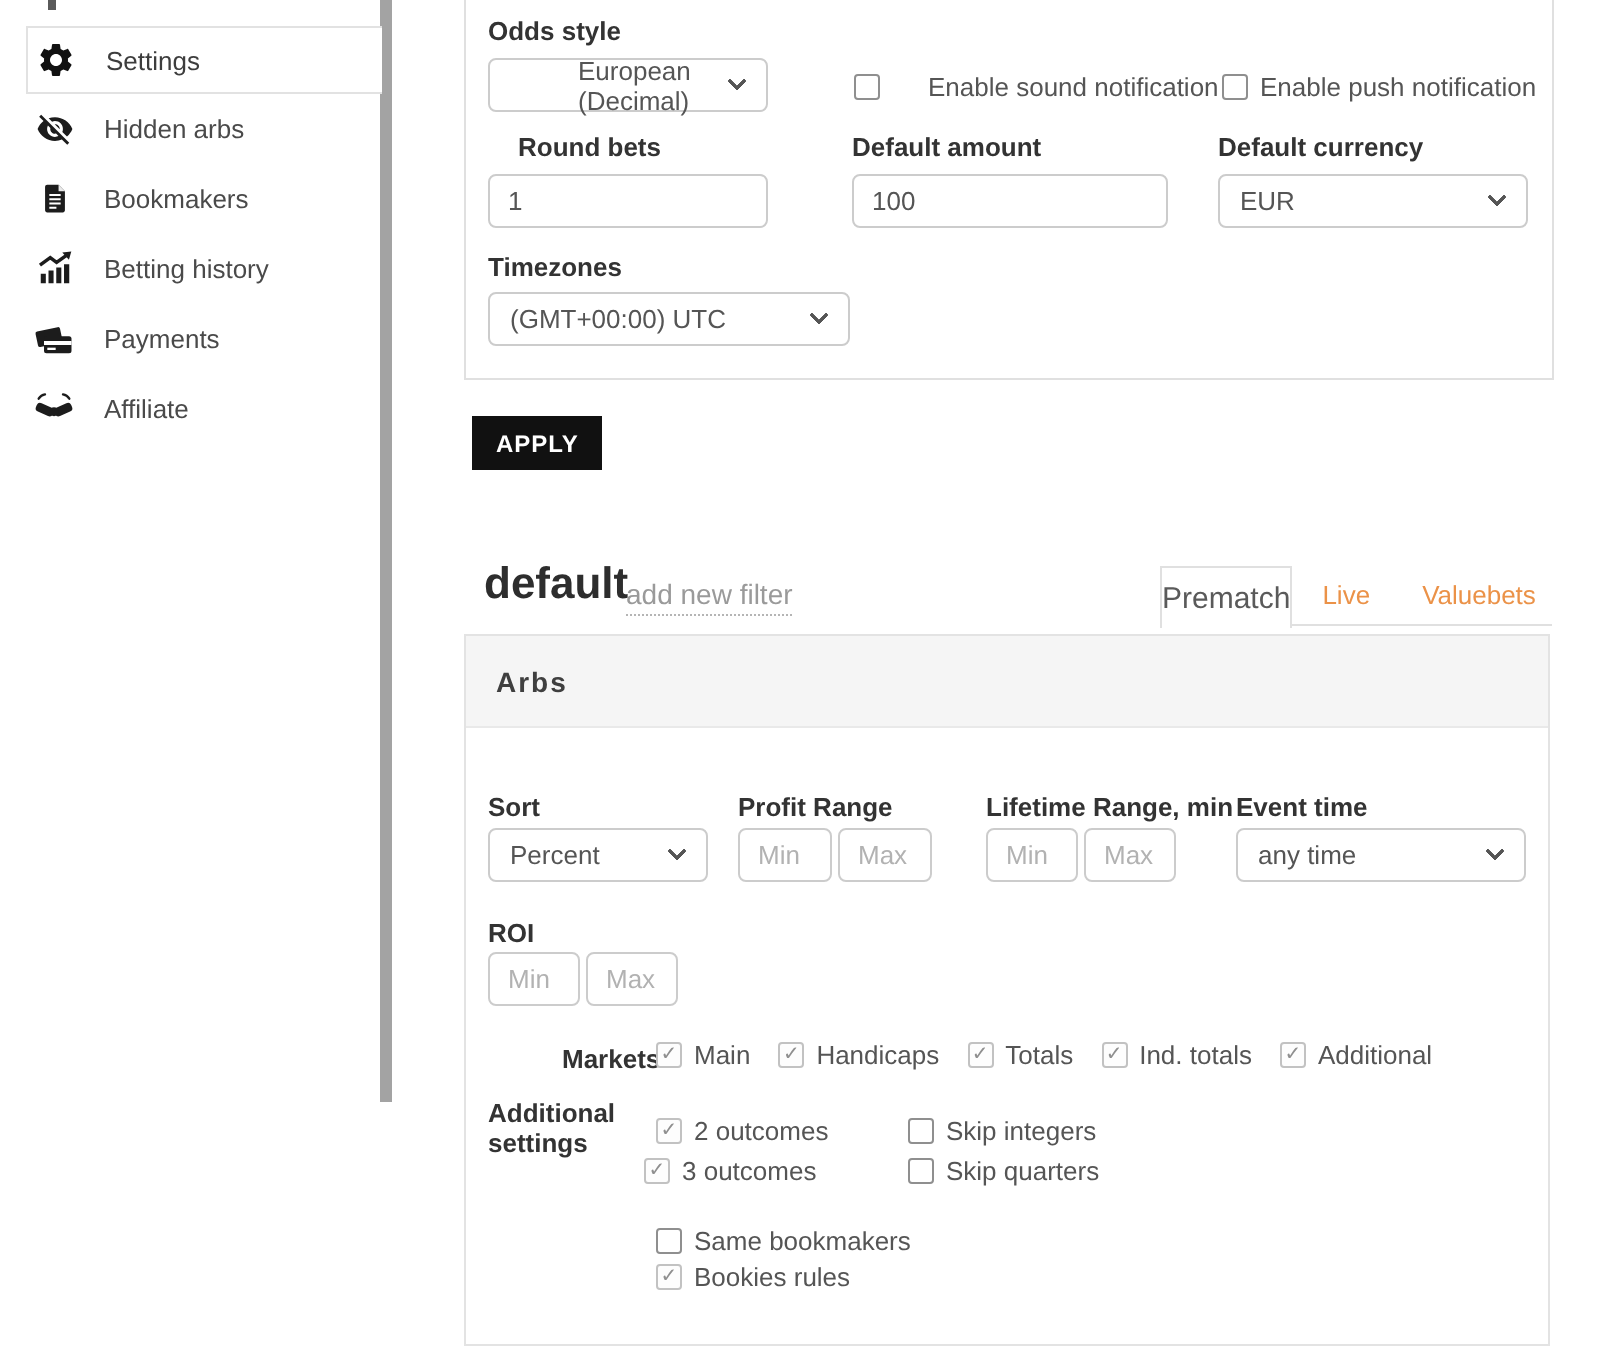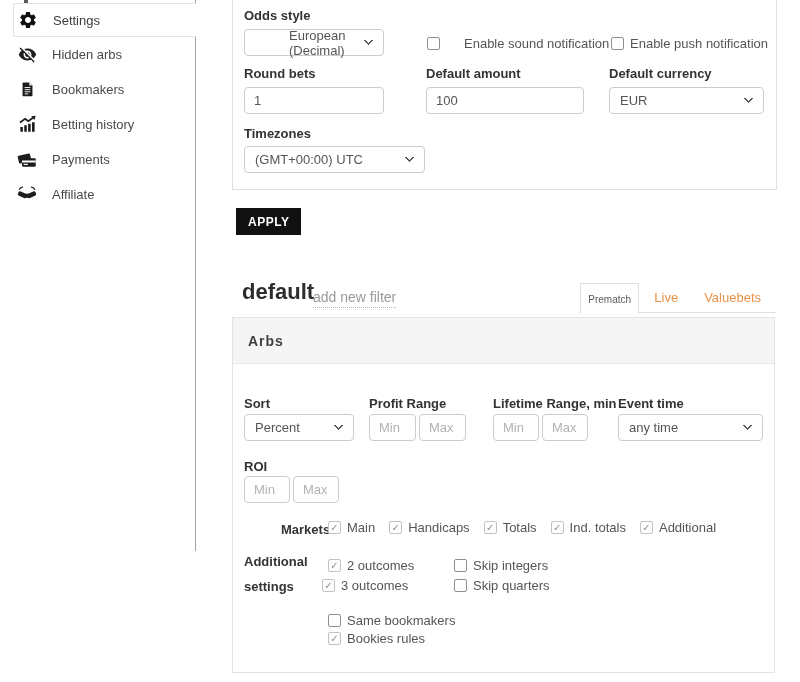--- a/index.html
+++ b/index.html
@@ -5,21 +5,21 @@
   * { box-sizing: border-box; }
   html,body { margin:0; padding:0; background:#fff; }
   body {
     width:800px; height:682px; position:relative; overflow:hidden;
     font-family:"Liberation Sans", sans-serif; color:#555;
   }
 
   
   .sidebar {
     position:absolute; left:0; top:0; width:196px; height:551px;
-    border-right:1px solid #a3a3a3; background:#fff; padding-top:3px;
+    border-right:6px solid #a3a3a3; background:#fff; padding-top:13px;
   }
   .frag { position:absolute; left:24px; top:0; width:4px; height:5px; background:#5a5a5a; }
   .side-item {
     height:35px; display:flex; align-items:center; gap:15px;
     padding-left:17px; font-size:13px; color:#4a4a4a; cursor:pointer;
     background:transparent;
   }
   .side-item.active {
     margin-left:13px; margin-right:-1px; padding-left:4px; height:34px;
     border:1px solid #e2e2e2; border-right:none; background:#fff;
@@ -71,21 +71,21 @@
   }
 
   .tabbar {
     position:absolute; left:580px; top:283px; width:196px; height:30px;
     border-bottom:1px solid #e0e0e0; display:flex;
   }
   .tab-active {
     width:70px; height:31px; margin-bottom:-1px; background:#fff;
     border:1px solid #e0e0e0; border-bottom:none;
     display:flex; align-items:center; justify-content:center;
-    font-size:10px; color:#5a5a5a; cursor:pointer;
+    font-size:15px; color:#5a5a5a; cursor:pointer;
   }
   .tab-link {
     display:flex; align-items:center; padding:0 15px; font-size:13px; cursor:pointer;
   }
 
   .arbs-panel {
     position:absolute; left:232px; top:317px; width:543px; height:356px;
     border:1px solid #e3e3e3; background:#fff;
   }
   .arbs-header {
@@ -182,21 +182,21 @@
 
   <div class="cbrow" style="left:194px; top:36px;gap:24px;">
     <span class="cb"></span>
     <span>Enable sound notification</span>
   </div>
   <div class="cbrow" style="left:378px; top:36px;">
     <span class="cb"></span>
     <span>Enable push notification</span>
   </div>
 
-  <div class="flabel" style="left:11px; top:66px;">Round bets</div>
+  <div class="flabel" style="left:26px; top:66px;">Round bets</div>
   <input class="tinput" style="left: 11px; top: 87px; width: 140px;" value="1">
 
   <div class="flabel" style="left:193px; top:66px;">Default amount</div>
   <input class="tinput" style="left: 193px; top: 87px; width: 158px;" value="100">
 
   <div class="flabel" style="left:376px; top:66px;">Default currency</div>
   <div class="sel" style="left:376px; top:87px; width:155px;">
     <span>EUR</span>
     <span class="chev"></span>
   </div>
@@ -269,21 +269,21 @@
     <div class="cbrow">
       <span class="cb checked"></span>
       <span>Ind. totals</span>
     </div>
     <div class="cbrow">
       <span class="cb checked"></span>
       <span>Additional</span>
     </div>
   </div>
 
-  <div class="flabel" style="left:11px; top:231px; width:72px; white-space:normal; line-height:25px;">Additional settings</div>
+  <div class="flabel" style="left:11px; top:231px; width:72px; white-space:normal; line-height:15px;">Additional settings</div>
 
   <div class="cbrow" style="left:95px; top:240px;">
     <span class="cb checked"></span>
     <span>2 outcomes</span>
   </div>
   <div class="cbrow" style="left:221px; top:240px;">
     <span class="cb"></span>
     <span>Skip integers</span>
   </div>
   <div class="cbrow" style="left:89px; top:260px;">

